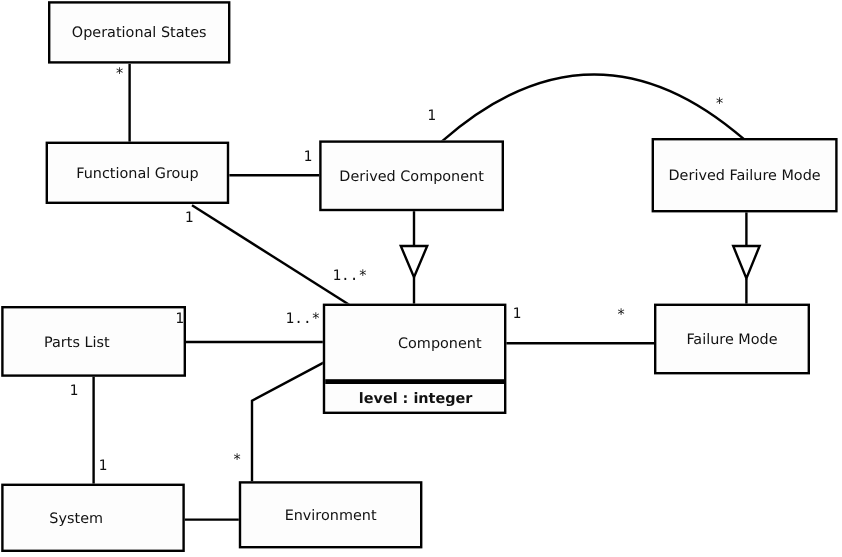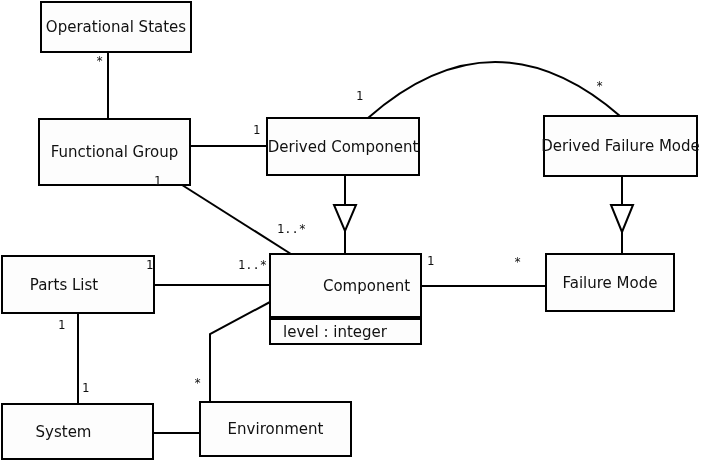--- a/index.html
+++ b/index.html
@@ -15,41 +15,42 @@
   .edges line, .edges path, .edges polyline { stroke: #000000; stroke-width: 2; fill: none; }
   .edges polygon { stroke: #000000; stroke-width: 2; fill: #ffffff; }
   .node {
     position: absolute;
     box-sizing: border-box;
     background: #fdfdfd;
     border: 2px solid #000000;
     display: flex;
     align-items: center;
     justify-content: center;
-    font-size: 15px;
+    font-size: 12px;
     color: #111111;
     white-space: nowrap;
   }
   .node.shift-left { padding-right: 28px; }
   .uml-class { display: block; padding: 0; }
   .uml-name {
     box-sizing: border-box;
     height: 61px;
     display: flex;
     align-items: center;
     justify-content: center;
     padding-left: 42px;
   }
   .uml-attr {
     box-sizing: border-box;
     height: 27px;
     border-top: 4px solid #000000;
     display: flex;
     align-items: center;
-    padding-left: 12px;
+    padding-left: 28px;
+    font-weight: bold;
   }
   .mult {
     position: absolute;
     font-family: "DejaVu Sans Mono", monospace;
     font-size: 12px;
     line-height: 12px;
     color: #111111;
     white-space: pre;
   }
 </style>
@@ -84,21 +85,21 @@
 
     <line x1="153" y1="433" x2="200" y2="433"></line>
 
     <polyline points="270,302 210,334 210,402"></polyline>
   </svg>
 
   <div class="node" style="left:40px; top:1px; width:152px; height:52px">
     <span>Operational States</span>
   </div>
 
-  <div class="node" style="left:38px; top:118px; width:153px; height:68px">
+  <div class="node" style="left:38px; top:118px; width:153px; height:52px">
     <span>Functional Group</span>
   </div>
 
   <div class="node" style="left:266px; top:117px; width:154px; height:59px">
     <span>Derived Component</span>
   </div>
 
   <div class="node" style="left:543px; top:115px; width:155px; height:62px">
     <span>Derived Failure Mode</span>
   </div>

